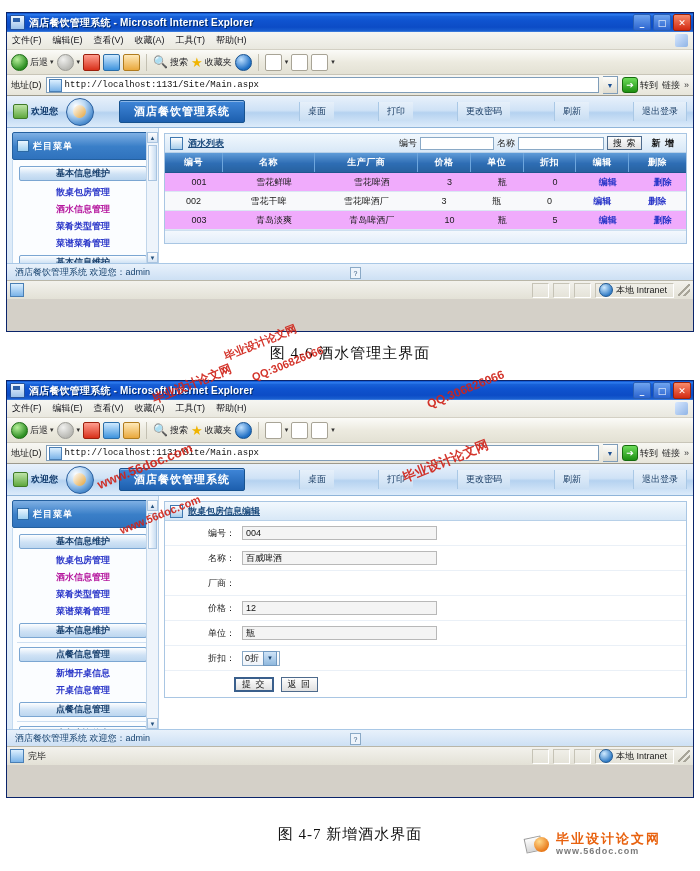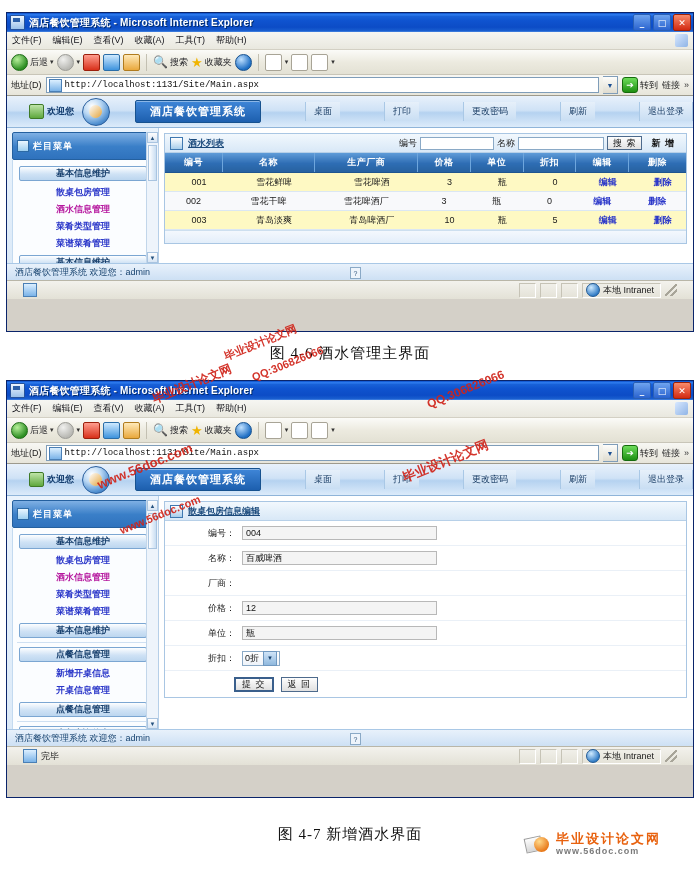--- a/index.html
+++ b/index.html
@@ -54,21 +54,21 @@
   .links-lbl{font-size:9px;color:#333;white-space:nowrap;}
   .chev{font-size:9px;color:#333;}
 
   
   .viewport{background:#ffffff;position:relative;overflow:hidden;}
   .win1 .viewport{height:184px;}
   .win2 .viewport{height:282px;}
 
   
   .app-banner{height:32px;background:linear-gradient(180deg,#e8f1fb 0%,#cfe2f6 46%,#b5d2f0 54%,#dcebfa 100%);
-    border-bottom:1px solid #8fb4d9;display:flex;align-items:center;padding:0 22px;box-sizing:border-box;position:relative;}
+    border-bottom:1px solid #8fb4d9;display:flex;align-items:center;padding:0 6px;box-sizing:border-box;position:relative;}
   .welcome{display:flex;align-items:center;gap:3px;}
   .user-ico{width:13px;height:13px;background:linear-gradient(180deg,#bfe4a8,#5ea83d);border:1px solid #3f7a27;border-radius:2px;}
   .welcome-txt{font-size:9px;font-weight:bold;color:#123c6e;white-space:nowrap;}
   .logo-circ{width:26px;height:26px;border-radius:50%;margin:0 6px 0 8px;flex:0 0 auto;
     background:radial-gradient(circle at 35% 28%,#ffffff 0%,#bcd9f4 35%,#4f8fd0 72%,#2a5f9e 100%);
     border:1px solid #2a5f9e;position:relative;}
   .logo-circ:after{content:"";position:absolute;left:6px;top:6px;width:13px;height:13px;border-radius:50%;background:linear-gradient(135deg,#fff,#e3a33a);}
   .app-title{background:linear-gradient(180deg,#3f86d8,#1d5fae);border:1px solid #17528f;border-radius:2px;color:#fff;font-size:11px;font-weight:bold;
     padding:3px 14px;white-space:nowrap;letter-spacing:1px;box-shadow:0 1px 0 rgba(255,255,255,.4) inset;margin-left:19px;}
   .banner-actions{margin-left:auto;display:flex;}
@@ -109,21 +109,21 @@
   .sm-btn{height:14px;border:1px solid #4d6a8c;background:linear-gradient(180deg,#fdfdfd,#e2e2e2);font-size:9px;color:#111;display:flex;align-items:center;
     justify-content:center;padding:0 5px;white-space:nowrap;letter-spacing:1px;box-sizing:border-box;}
   .sm-btn.plain{border-color:transparent;background:transparent;font-weight:bold;color:#111;}
 
   
   table.grid{width:100%;border-collapse:collapse;table-layout:fixed;}
   table.grid th{background:linear-gradient(180deg,#5f9cd8,#2e6db4 55%,#27619f 100%);color:#fff;font-size:9px;font-weight:bold;height:17px;
     border-right:1px solid #6ea6dd;border-bottom:1px solid #1f5governing;border-bottom:1px solid #1f558f;white-space:nowrap;letter-spacing:.5px;}
   table.grid th:last-child{border-right:none;}
   table.grid td{font-size:9px;color:#1a1a1a;height:16px;text-align:center;border-bottom:1px solid #dbe7f3;white-space:nowrap;}
-  table.grid tr.odd td{background:#fef9c3;padding-left:12px;}
+  table.grid tr.odd td{background:#f0abfc;padding-left:12px;}
   table.grid tr.even td{background:#f8f9fb;}
   table.grid td.act{color:#2b37c9;font-weight:bold;}
   .grid-foot{height:12px;background:linear-gradient(180deg,#f4f8fd,#e3eefa);border-top:1px solid #cddfef;}
 
   
   .form-row{display:flex;align-items:center;height:25px;border-bottom:1px solid #eaf0f7;padding-left:8px;box-sizing:border-box;}
   .form-lbl{width:62px;text-align:right;font-size:9px;color:#1b1b1b;padding-right:7px;white-space:nowrap;flex:0 0 auto;}
   .form-input{width:195px;height:14px;background:#f4f4f4;border:1px solid #b8b8b8;box-sizing:border-box;font-size:9px;color:#111;
     padding:0 3px;line-height:13px;white-space:nowrap;overflow:hidden;}
   .form-select{height:15px;border:1px solid #8aa9c6;background:linear-gradient(180deg,#fff,#eef3f9);display:flex;align-items:center;
@@ -136,21 +136,21 @@
 
   
   .app-footer{height:17px;background:linear-gradient(180deg,#e8f1fb,#cde0f4);border-top:1px solid #a9c8e6;display:flex;align-items:center;
     padding:0 8px;box-sizing:border-box;position:relative;}
   .af-text{font-size:9px;color:#17436f;white-space:nowrap;}
   .af-mark{position:absolute;left:50%;top:3px;width:9px;height:10px;border:1px solid #8aa9c6;background:#eef4fb;font-size:7px;color:#34597f;
     display:flex;align-items:center;justify-content:center;line-height:1;}
 
   
   .statusbar{height:19px;background:linear-gradient(180deg,#f3f2ed,#e3e1d6);border-top:1px solid #b9b6a8;display:flex;align-items:center;
-    padding:0 16px;box-sizing:border-box;gap:4px;}
+    padding:0 3px;box-sizing:border-box;gap:4px;}
   .sb-ico{width:12px;height:12px;background:linear-gradient(180deg,#dcefff,#7ab3e8);border:1px solid #4a7fb5;flex:0 0 auto;}
   .sb-txt{font-size:9px;color:#1b1b1b;white-space:nowrap;flex:1 1 auto;}
   .sb-cell{width:17px;height:15px;border:1px solid #c6c3b6;border-right-color:#fff;border-bottom-color:#fff;box-sizing:border-box;flex:0 0 auto;}
   .sb-zone{display:flex;align-items:center;gap:3px;border:1px solid #c6c3b6;border-right-color:#fff;border-bottom-color:#fff;
     padding:0 6px 0 3px;height:15px;box-sizing:border-box;flex:0 0 auto;}
   .sb-globe{width:12px;height:12px;border-radius:50%;background:radial-gradient(circle at 35% 30%,#cfeaff,#2d79c4 75%);border:1px solid #215a95;}
   .sb-zone-txt{font-size:9px;color:#1b1b1b;white-space:nowrap;}
   .sb-grip{width:12px;height:12px;flex:0 0 auto;background:
      linear-gradient(135deg,transparent 45%,#a8a599 45%,#a8a599 55%,transparent 55%),
      linear-gradient(135deg,transparent 70%,#a8a599 70%,#a8a599 80%,transparent 80%);}

